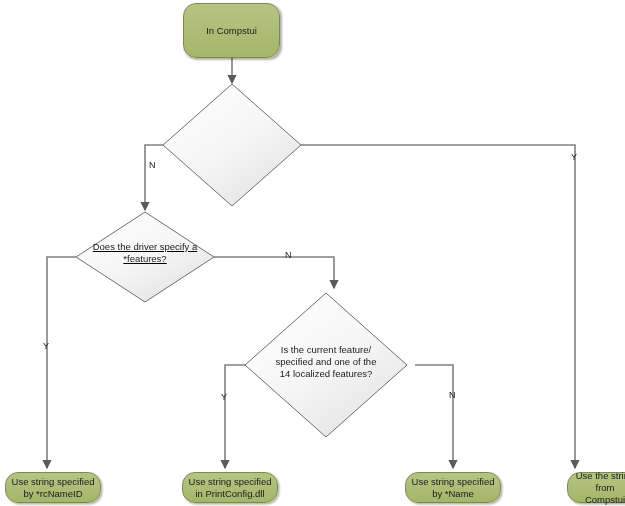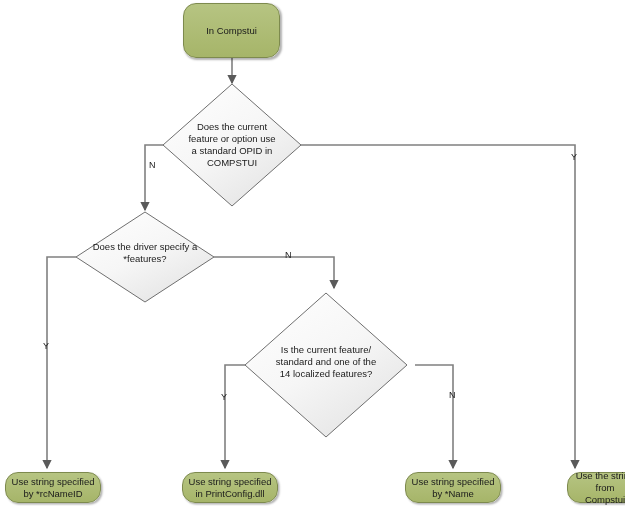--- a/index.html
+++ b/index.html
@@ -118,29 +118,23 @@
     <svg class="diamond-shape" viewBox="0 0 140 124" preserveAspectRatio="none" xmlns="http://www.w3.org/2000/svg">
       <defs>
         <linearGradient id="dgrad1" x1="0" y1="0" x2="0.75" y2="1">
           <stop offset="0%" stop-color="#ffffff"></stop>
           <stop offset="55%" stop-color="#f6f6f6"></stop>
           <stop offset="100%" stop-color="#e4e4e4"></stop>
         </linearGradient>
       </defs>
       <polygon points="70,1 139,62 70,123 1,62" fill="url(#dgrad1)" stroke="#6f6f6f" stroke-width="1"></polygon>
     </svg>
-    <div class="dtext">
-      <div>Does the current</div>
-      <div>feature or option use</div>
-      <div>a standard OPID in</div>
-      <div>COMPSTUI</div>
-    </div>
   </div>
 
-  <div class="node decision" style="left:75px; top:211px; width:140px; height:92px;">
+  <div class="node decision" style="left:75px; top:211px; width:140px; height:92px;text-decoration:underline;">
     <svg class="diamond-shape" viewBox="0 0 140 92" preserveAspectRatio="none" xmlns="http://www.w3.org/2000/svg">
       <defs>
         <linearGradient id="dgrad2" x1="0" y1="0" x2="0.75" y2="1">
           <stop offset="0%" stop-color="#ffffff"></stop>
           <stop offset="55%" stop-color="#f6f6f6"></stop>
           <stop offset="100%" stop-color="#e4e4e4"></stop>
         </linearGradient>
       </defs>
       <polygon points="70,1 139,46 70,91 1,46" fill="url(#dgrad2)" stroke="#6f6f6f" stroke-width="1"></polygon>
     </svg>
@@ -156,21 +150,21 @@
         <linearGradient id="dgrad3" x1="0" y1="0" x2="0.75" y2="1">
           <stop offset="0%" stop-color="#ffffff"></stop>
           <stop offset="55%" stop-color="#f6f6f6"></stop>
           <stop offset="100%" stop-color="#e4e4e4"></stop>
         </linearGradient>
       </defs>
       <polygon points="82,1 163,73 82,145 1,73" fill="url(#dgrad3)" stroke="#6f6f6f" stroke-width="1"></polygon>
     </svg>
     <div class="dtext" style="margin-top:-6px;">
       <div>Is the current feature/</div>
-      <div>standard and one of the</div>
+      <div>specified and one of the</div>
       <div>14 localized features?</div>
     </div>
   </div>
 
   <div class="node terminal" style="left:5px; top:472px; width:96px; height:31px;">
     <div>
       <span class="label">Use string specified</span>
       <span class="label">by *rcNameID</span>
     </div>
   </div>

